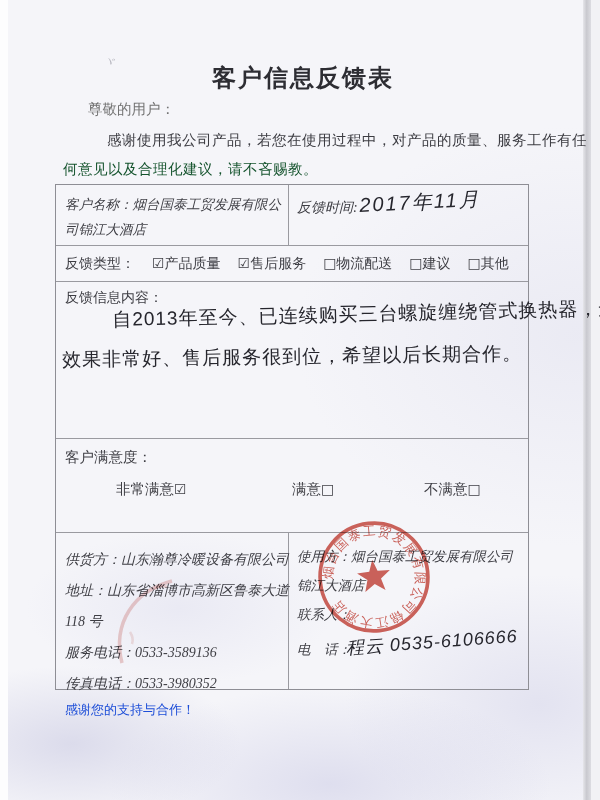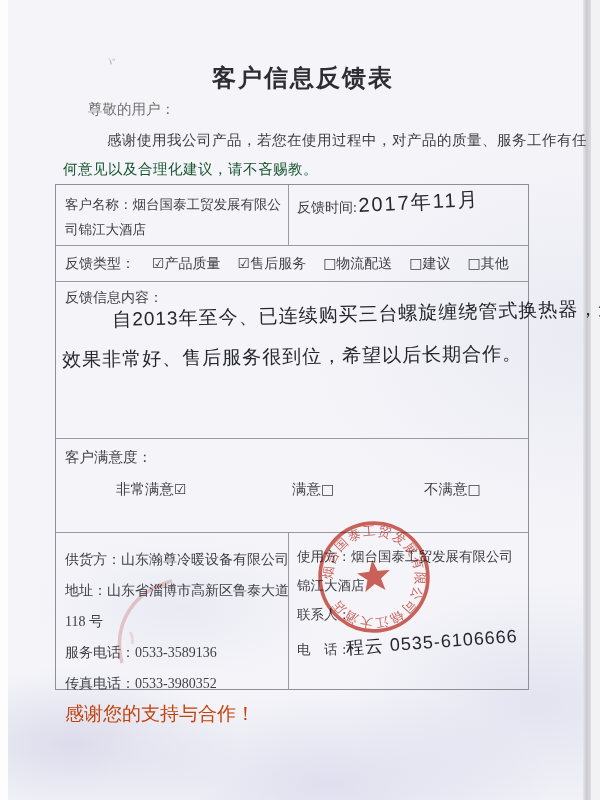--- a/index.html
+++ b/index.html
@@ -19,28 +19,28 @@
     background:linear-gradient(to right,#e6e6ea,#c9c9cf 45%,#dddde2);}
   .edge-right{position:absolute;left:591px;top:0;width:9px;height:800px;background:#f2f2f5;}
 
   .title{position:absolute;left:0;top:62px;width:606px;text-align:center;
     font-size:24px;font-weight:bold;letter-spacing:2px;color:#2d2d33;}
   .smudge{position:absolute;left:104px;top:54px;font-size:11px;color:rgba(130,130,142,.55);
     transform:rotate(20deg);font-family:"DejaVu Sans",sans-serif;}
   .salutation{position:absolute;left:88px;top:100px;font-size:14.5px;color:#737373;}
   .intro1{position:absolute;left:107px;top:131px;font-size:14.5px;color:#3c3c42;letter-spacing:.5px;white-space:nowrap;}
   .intro2{position:absolute;left:63px;top:160px;font-size:14.5px;color:#14532d;letter-spacing:.5px;white-space:nowrap;}
-  .closing{position:absolute;left:65px;top:701px;font-size:19px;color:#c2410c;}
+  .closing{position:absolute;left:65px;top:701px;font-size:13px;color:#1d4ed8;}
 
   .form-table{position:absolute;left:55px;top:184px;width:474px;height:506px;
     border:1px solid #8e8e95;box-sizing:border-box;color:#3e3e44;}
   .row{box-sizing:border-box;}
   .b-bottom{border-bottom:1px solid #9a9aa0;}
   .row1{height:61px;display:flex;}
-  .cell{box-sizing:border-box;}
+  .cell{box-sizing:border-box;font-style:italic;}
   .cell-l{width:233px;border-right:1px solid #9a9aa0;}
   .cell-r{flex:1;}
   .row1 .cell-l{padding:7px 2px 0 9px;font-size:13.5px;line-height:25px;}
   .row1 .cell-r{padding:7px 4px 0 8px;font-size:14px;}
   .row2{height:36px;line-height:34px;padding-left:9px;font-size:14px;white-space:nowrap;}
   .row2 .lbl{margin-right:17px;}
   .opt{display:inline-block;}
   .row2 .opt{margin-right:17px;}
   .box-glyph{font-family:"DejaVu Sans",sans-serif;font-size:14px;}
   .row3{height:157px;position:relative;}

